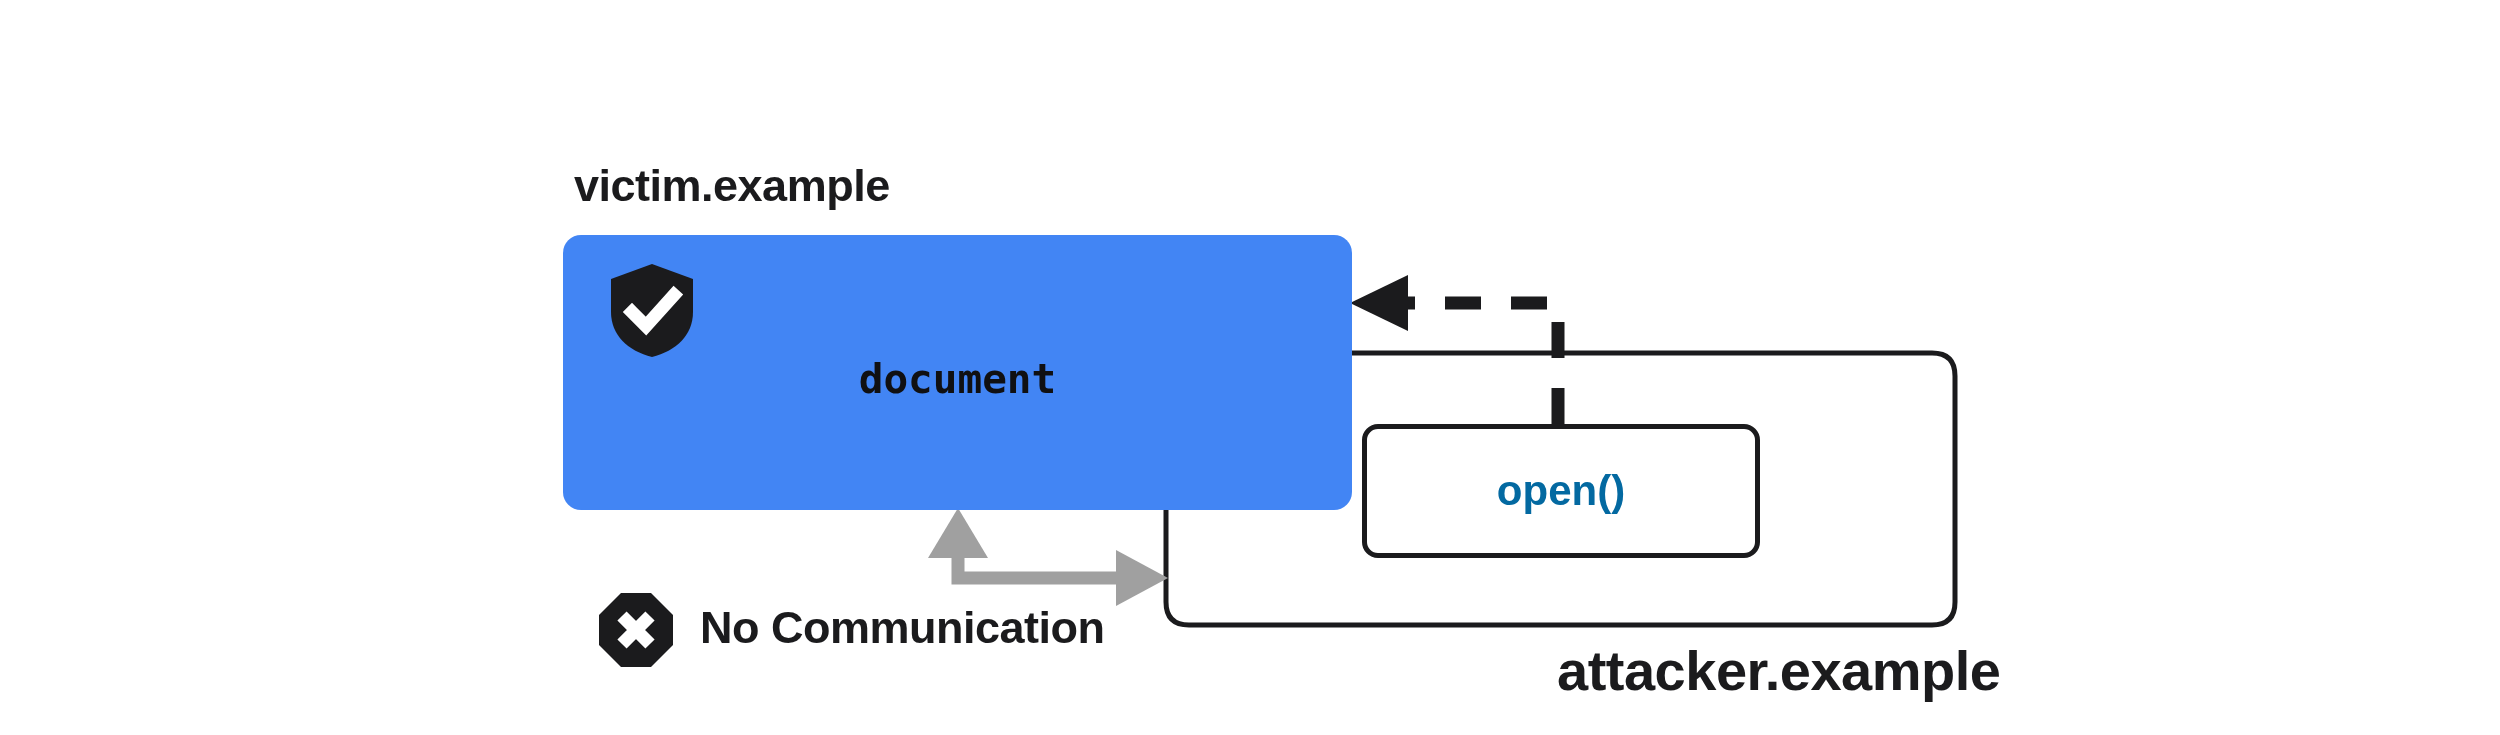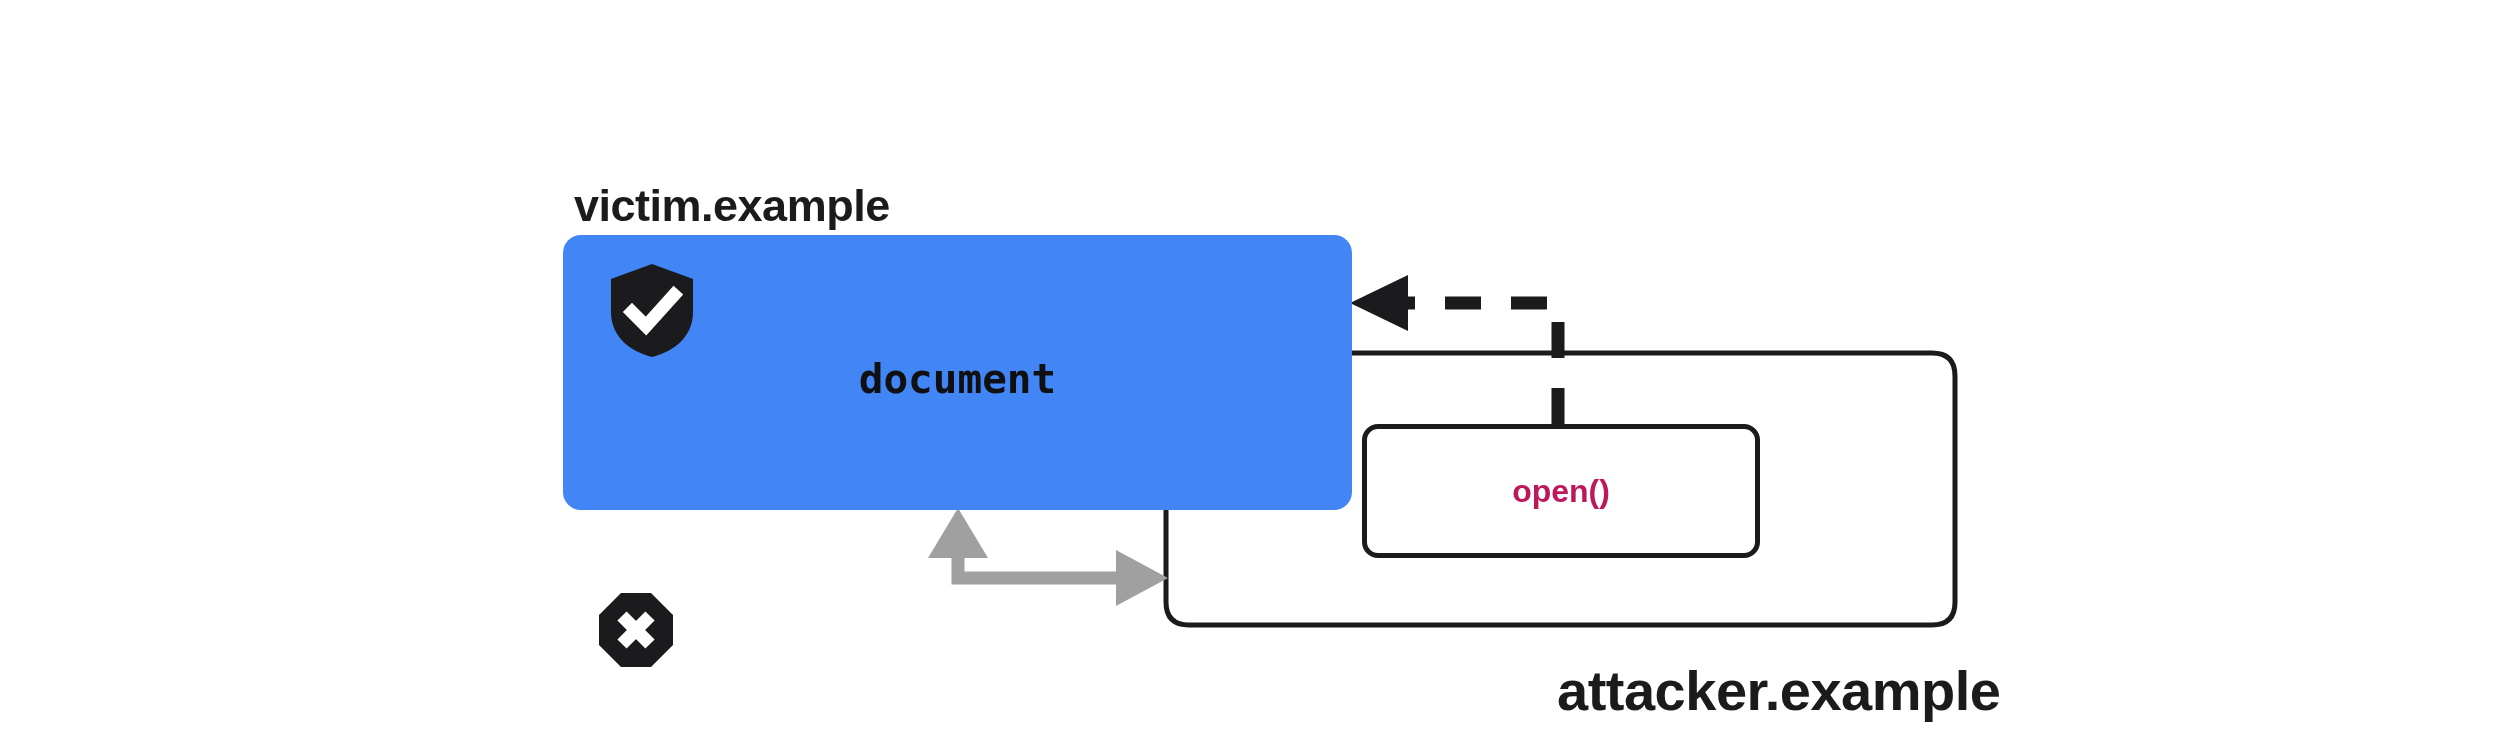--- a/index.html
+++ b/index.html
@@ -24,21 +24,20 @@
     width: 2500px;
     height: 735px;
   }
   .lbl {
     position: absolute;
     font-family: "Liberation Sans", sans-serif;
     font-weight: bold;
     color: #1b1b1d;
     white-space: nowrap;
     letter-spacing: -0.5px;
-    margin-top: 20px;
   }
   #victim-label {
     left: 574px;
     top: 160px;
     font-size: 45px;
   }
   #attacker-label {
     left: 1557px;
     top: 638px;
     font-size: 56px;
@@ -85,22 +84,22 @@
     border-radius: 16px;
     background: #ffffff;
     box-sizing: border-box;
     display: flex;
     align-items: center;
     justify-content: center;
   }
   #open-box-label {
     font-family: "Liberation Sans", sans-serif;
     font-weight: bold;
-    font-size: 32px;
-    color: #be185d;
+    font-size: 42px;
+    color: #0369a1;
     letter-spacing: 0px;
   }
   .icon-abs { position: absolute; }
   #shield-icon { left: 608px; top: 262px; width: 88px; height: 97px; }
   #no-comm-icon { left: 598px; top: 592px; width: 76px; height: 76px; }
 </style>
 </head>
 <body>
 
 <div id="stage">
@@ -139,16 +138,17 @@
 
   <div id="open-box">
     <span id="open-box-label">open()</span>
   </div>
 
   <svg class="icon-abs" id="no-comm-icon" viewBox="0 0 76 76">
     <path d="M 23 1 L 53 1 L 75 23 L 75 53 L 53 75 L 23 75 L 1 53 L 1 23 Z" fill="#1b1b1d"></path>
     <path d="M 24 24 L 52 52 M 52 24 L 24 52" stroke="#ffffff" stroke-width="13" stroke-linecap="butt"></path>
   </svg>
 
+  <div class="lbl" id="no-comm-label">No Communication</div>
 
   <div class="lbl" id="attacker-label">attacker.example</div>
 
 </div>
 
 </body></html>

